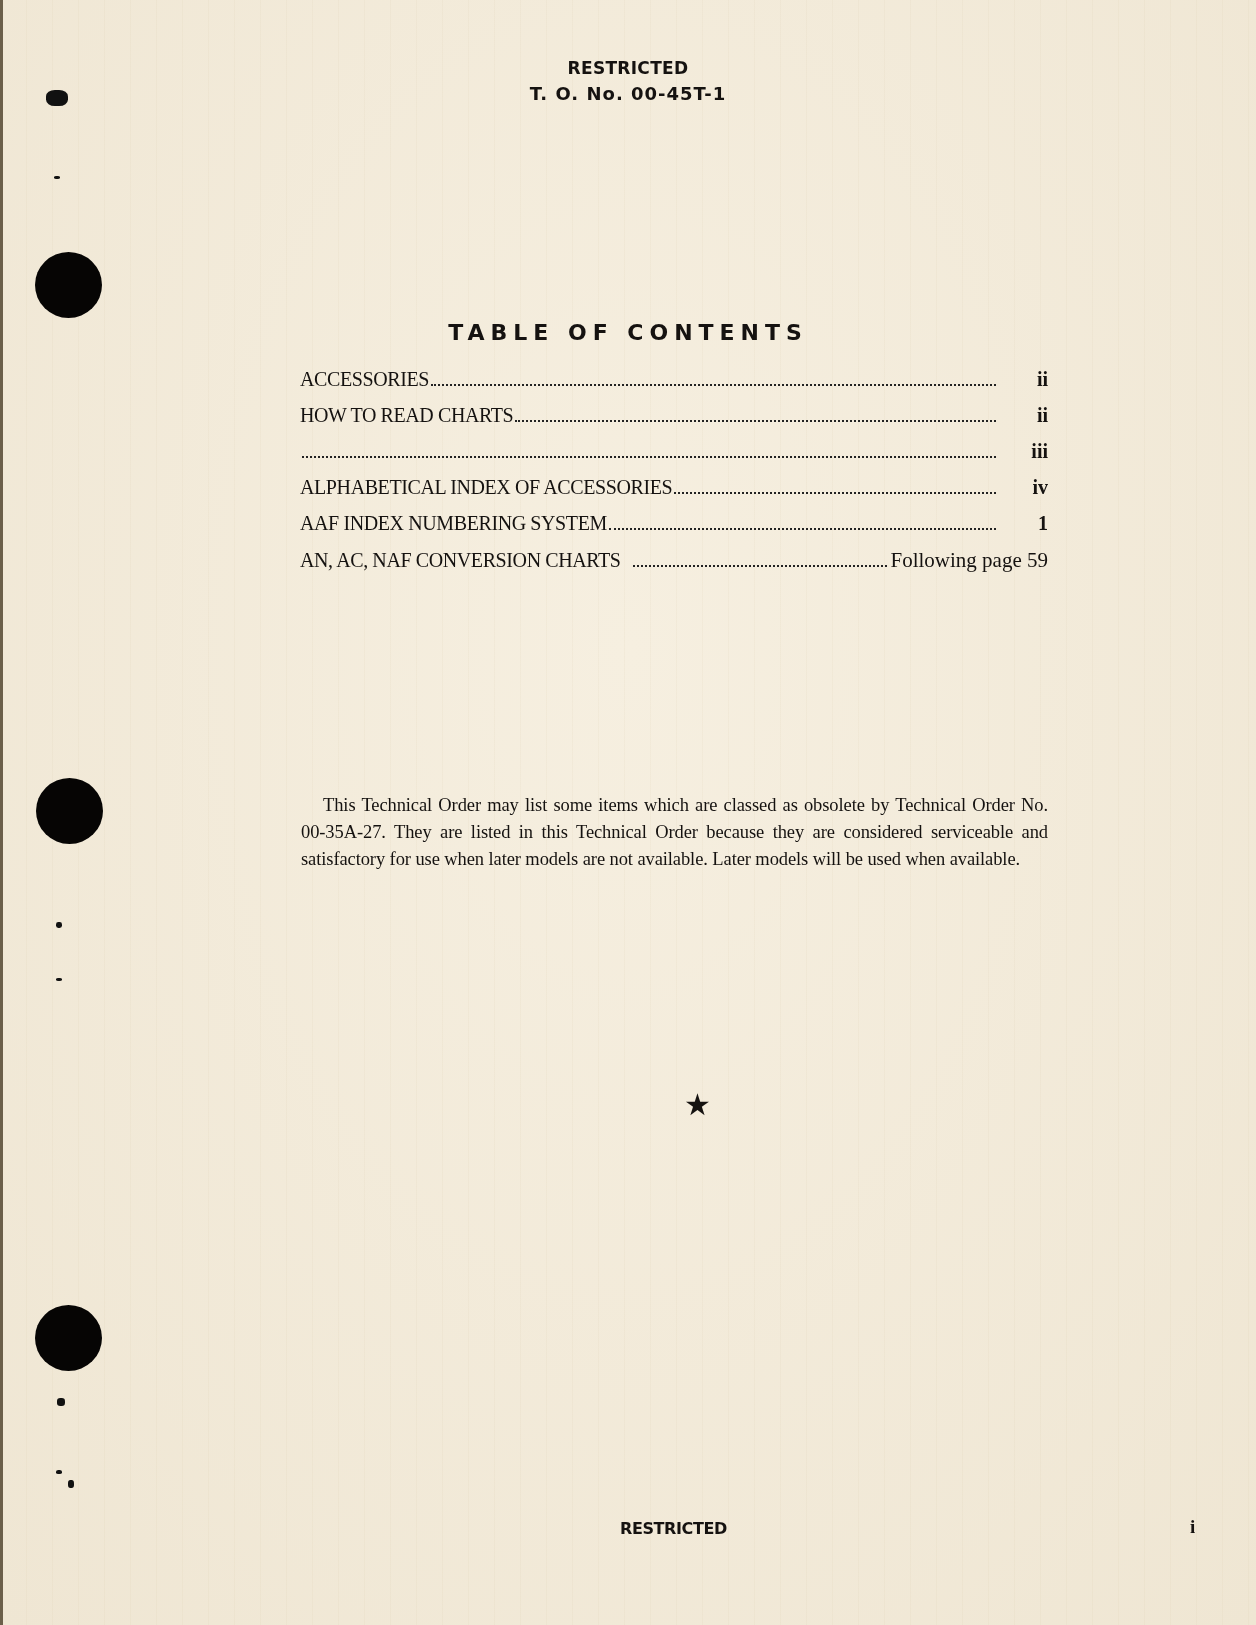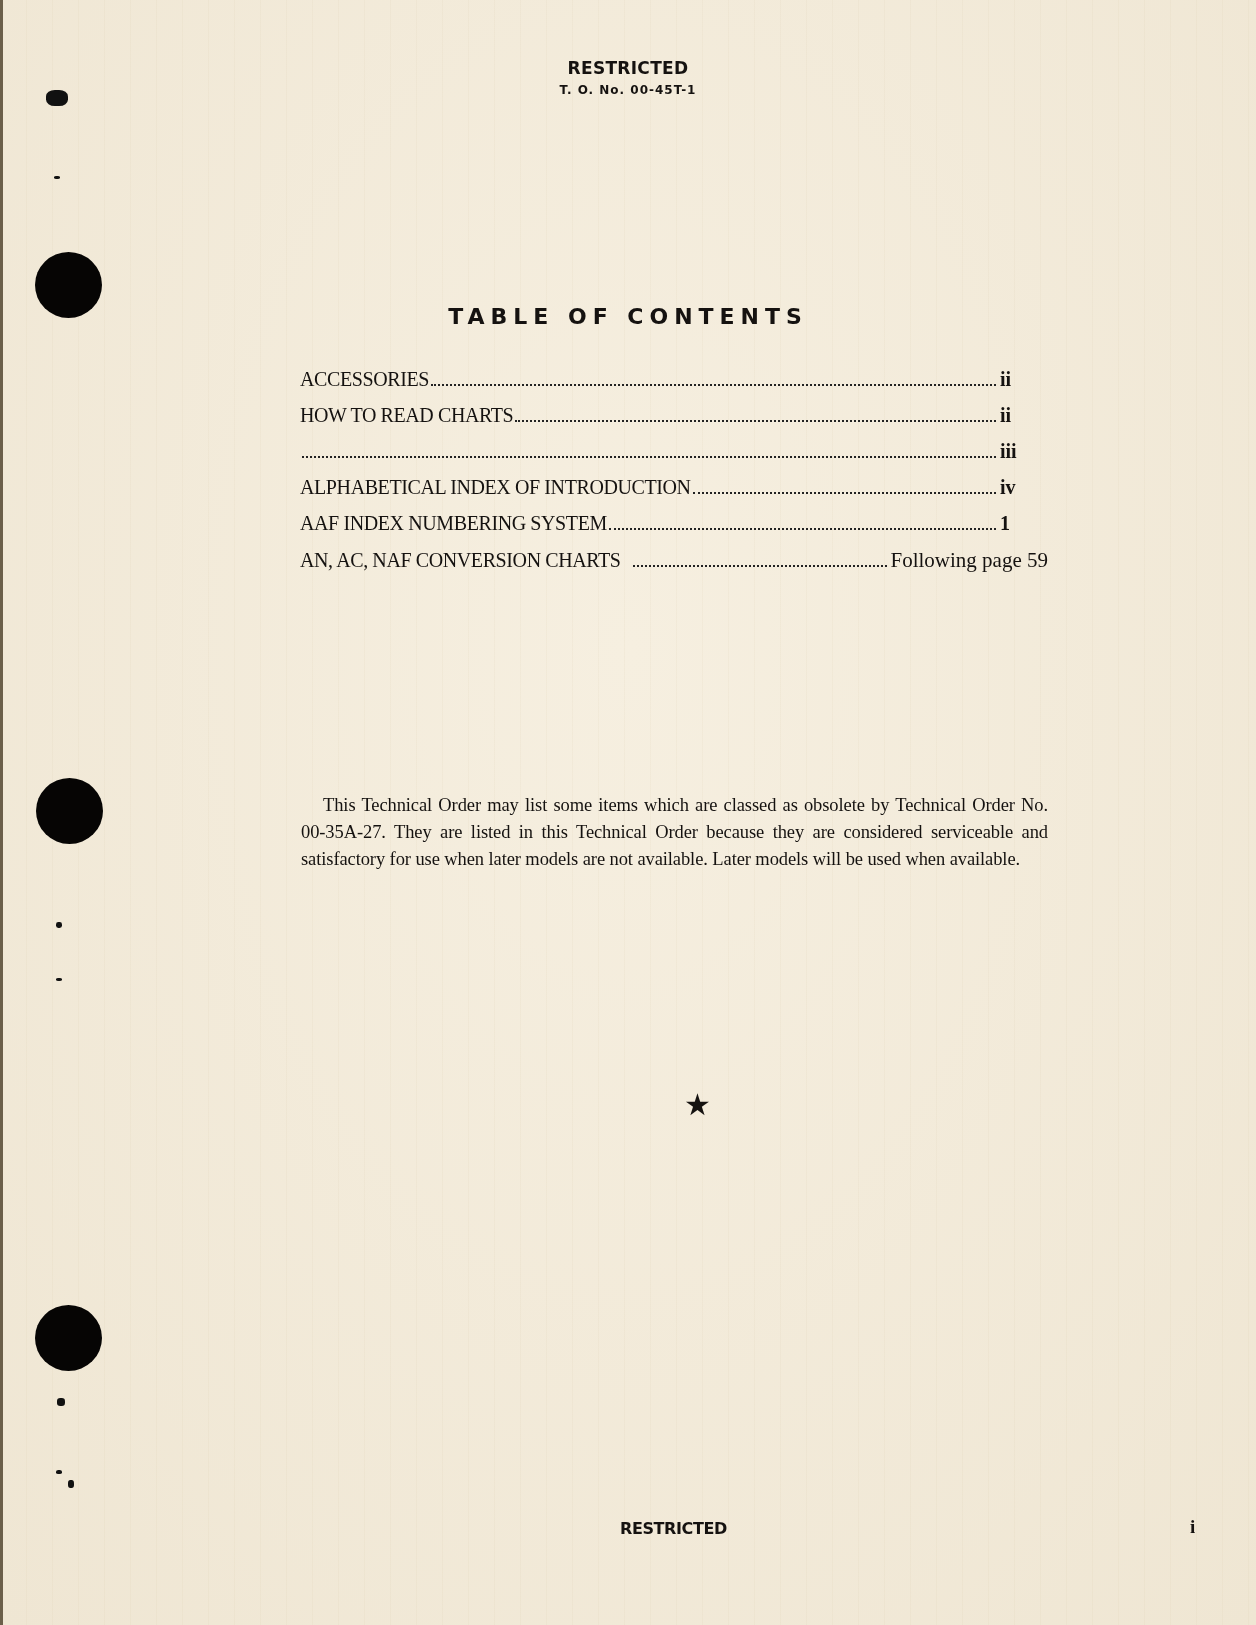--- a/index.html
+++ b/index.html
@@ -11,28 +11,28 @@
         radial-gradient(ellipse at 50% 40%, #f6efe0 0%, #efe6d3 100%);
       font-family: "Liberation Serif", "DejaVu Serif", serif;
       color: #151210;
     }
     .left-edge { position: absolute; left: 0; top: 0; width: 3px; height: 1625px; background: #6b5f4a; }
     .hole { position: absolute; width: 67px; height: 66px; border-radius: 50%; background: #060504; }
     .mark { position: absolute; background: #111; border-radius: 40%; }
     .header { position: absolute; left: 0; width: 1256px; text-align: center;
       font-family: "DejaVu Sans", sans-serif; font-weight: bold; }
     .hdr1 { top: 58px; font-size: 17px; letter-spacing: 0.3px; }
-    .hdr2 { top: 83px; font-size: 12px; letter-spacing: 1px; text-align: center; }
-    .toc-title { position: absolute; left: 0; width: 1256px; top: 304px; text-align: center;
+    .hdr2 { top: 83px; font-size: 18px; letter-spacing: 1px; text-align: center; }
+    .toc-title { position: absolute; left: 0; width: 1256px; top: 320px; text-align: center;
       font-family: "DejaVu Sans", sans-serif; font-weight: bold; font-size: 22px; letter-spacing: 6px; }
     .toc { position: absolute; left: 300px; top: 368px; width: 748px; }
     .toc-row { display: flex; align-items: baseline; height: 36px; font-size: 20px; }
     .toc-label { white-space: nowrap; letter-spacing: -0.4px; }
     .toc-dots { flex: 1; border-bottom: 2px dotted #222; margin: 0 4px 5px 2px; height: 0; }
-    .toc-page { font-weight: bold; min-width: 48px; text-align: left; }
+    .toc-page { font-weight: bold; min-width: 48px; text-align: right; }
     .toc-page.wide { min-width: 0; font-weight: normal; font-size: 21px; }
     .note { position: absolute; left: 301px; top: 773px; width: 747px; font-size: 18.5px;
       line-height: 27px; text-align: justify; text-indent: 22px; letter-spacing: -0.1px; }
     .star { position: absolute; left: 684px; top: 1090px; font-size: 30px; line-height: 30px;
       font-family: "DejaVu Sans", sans-serif; }
     .footer { position: absolute; top: 1519px; left: 620px; font-family: "DejaVu Sans", sans-serif;
       font-weight: bold; font-size: 16px; letter-spacing: -0.4px; }
     .folio { position: absolute; top: 1516px; left: 1190px; font-weight: bold; font-size: 19px; }
   </style>
 </head>
@@ -66,21 +66,21 @@
   <div class="toc-row">
     <span class="toc-label">HOW TO READ CHARTS</span>
     <span class="toc-dots"></span>
     <span class="toc-page">ii</span>
   </div>
   <div class="toc-row">
     <span class="toc-dots"></span>
     <span class="toc-page">iii</span>
   </div>
   <div class="toc-row">
-    <span class="toc-label">ALPHABETICAL INDEX OF INTRODUCTION</span>
+    <span class="toc-label">ALPHABETICAL INDEX OF ACCESSORIES</span>
     <span class="toc-dots"></span>
     <span class="toc-page">iv</span>
   </div>
   <div class="toc-row">
     <span class="toc-label">AAF INDEX NUMBERING SYSTEM</span>
     <span class="toc-dots"></span>
     <span class="toc-page">1</span>
   </div>
   <div class="toc-row">
     <span class="toc-label">AN, AC, NAF CONVERSION CHARTS</span>

